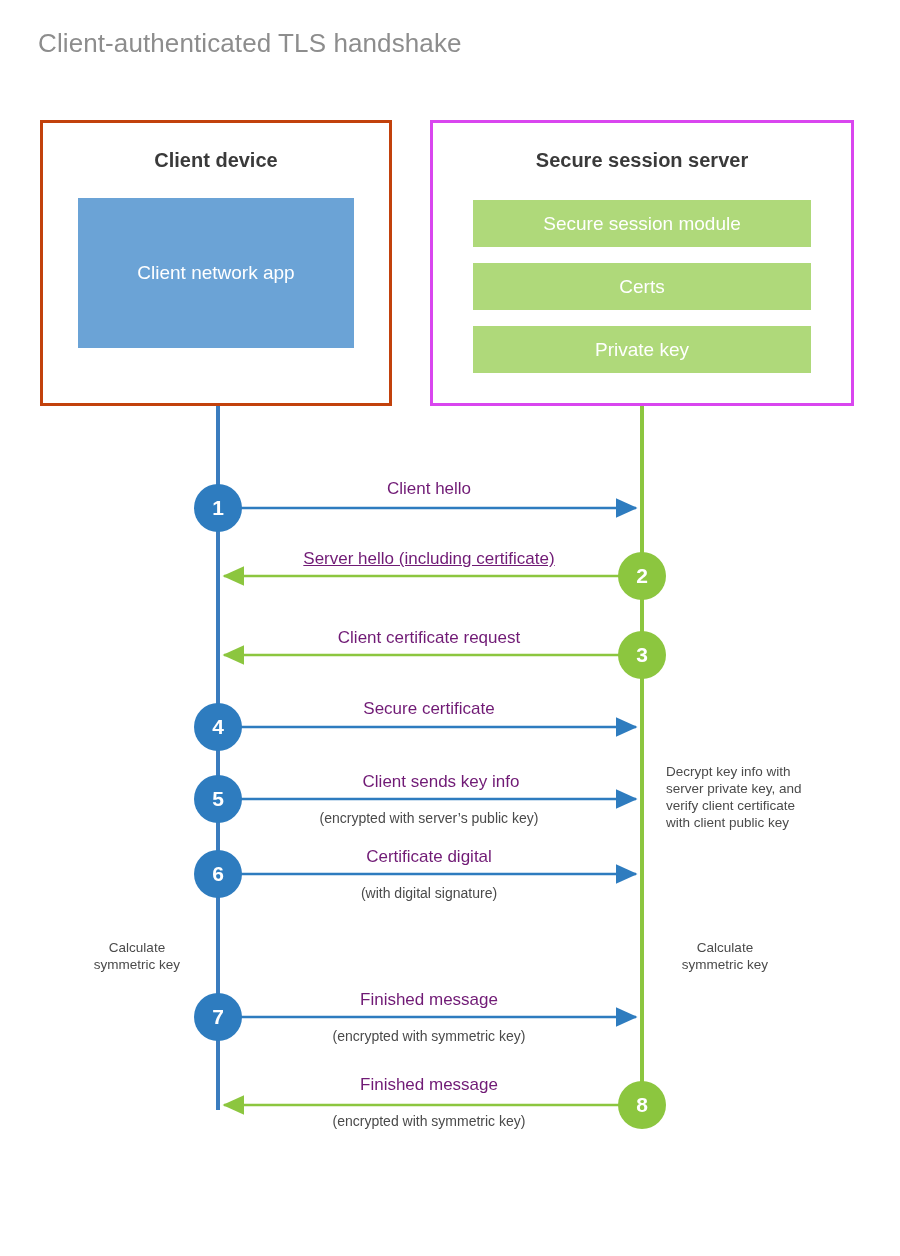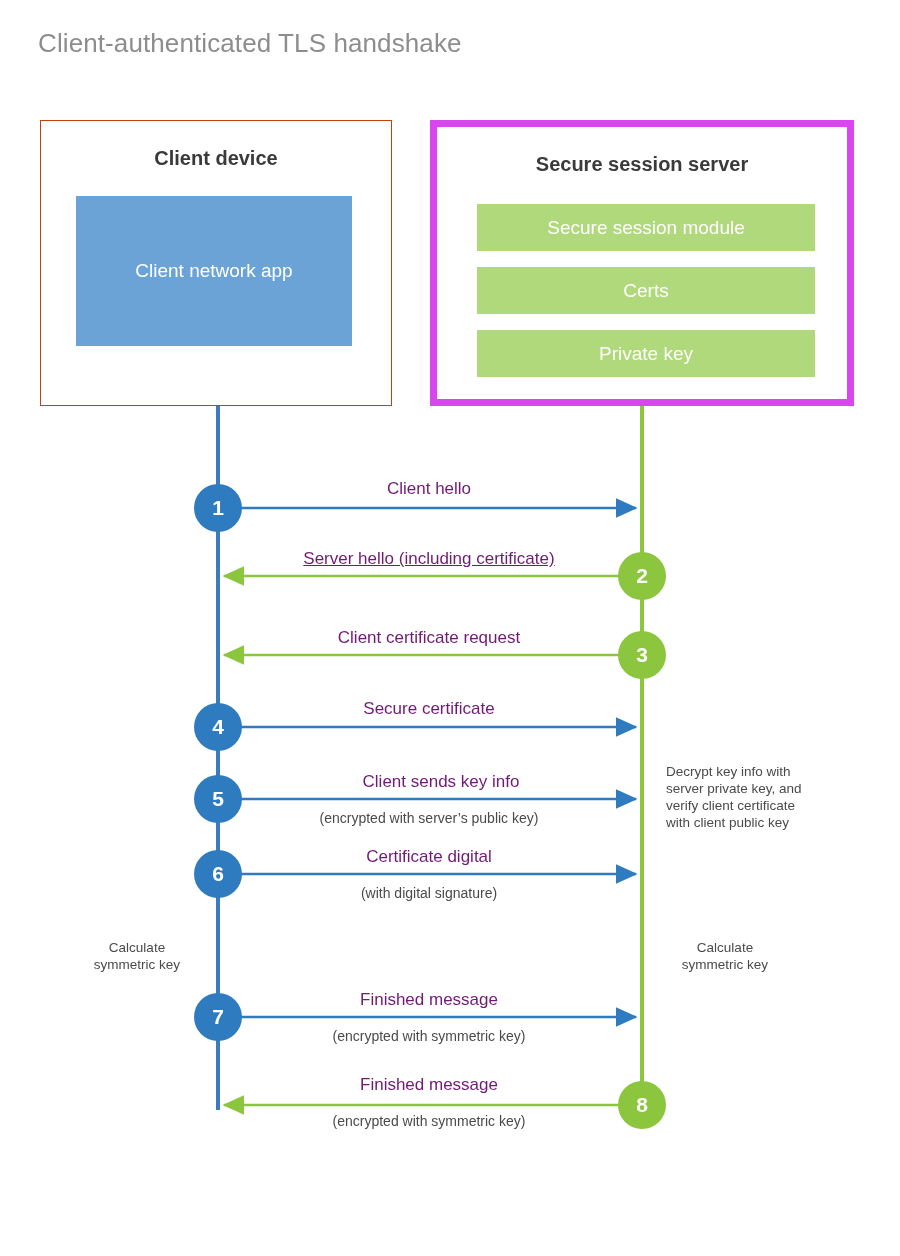--- a/index.html
+++ b/index.html
@@ -32,28 +32,28 @@
   .party-box {
     position: absolute;
     background: #ffffff;
     box-sizing: border-box;
   }
   #client-box {
     left: 40px;
     top: 120px;
     width: 352px;
     height: 286px;
-    border: 1px solid #c2410c;
+    border: 3px solid #c2410c;
   }
   #server-box {
     left: 430px;
     top: 120px;
     width: 424px;
     height: 286px;
-    border: 7px solid #d946ef;
+    border: 3px solid #d946ef;
   }
   .party-title {
     position: absolute;
     top: 26px;
     left: 0;
     width: 100%;
     text-align: center;
     font-size: 20px;
     font-weight: bold;
     color: #3a3a3a;

